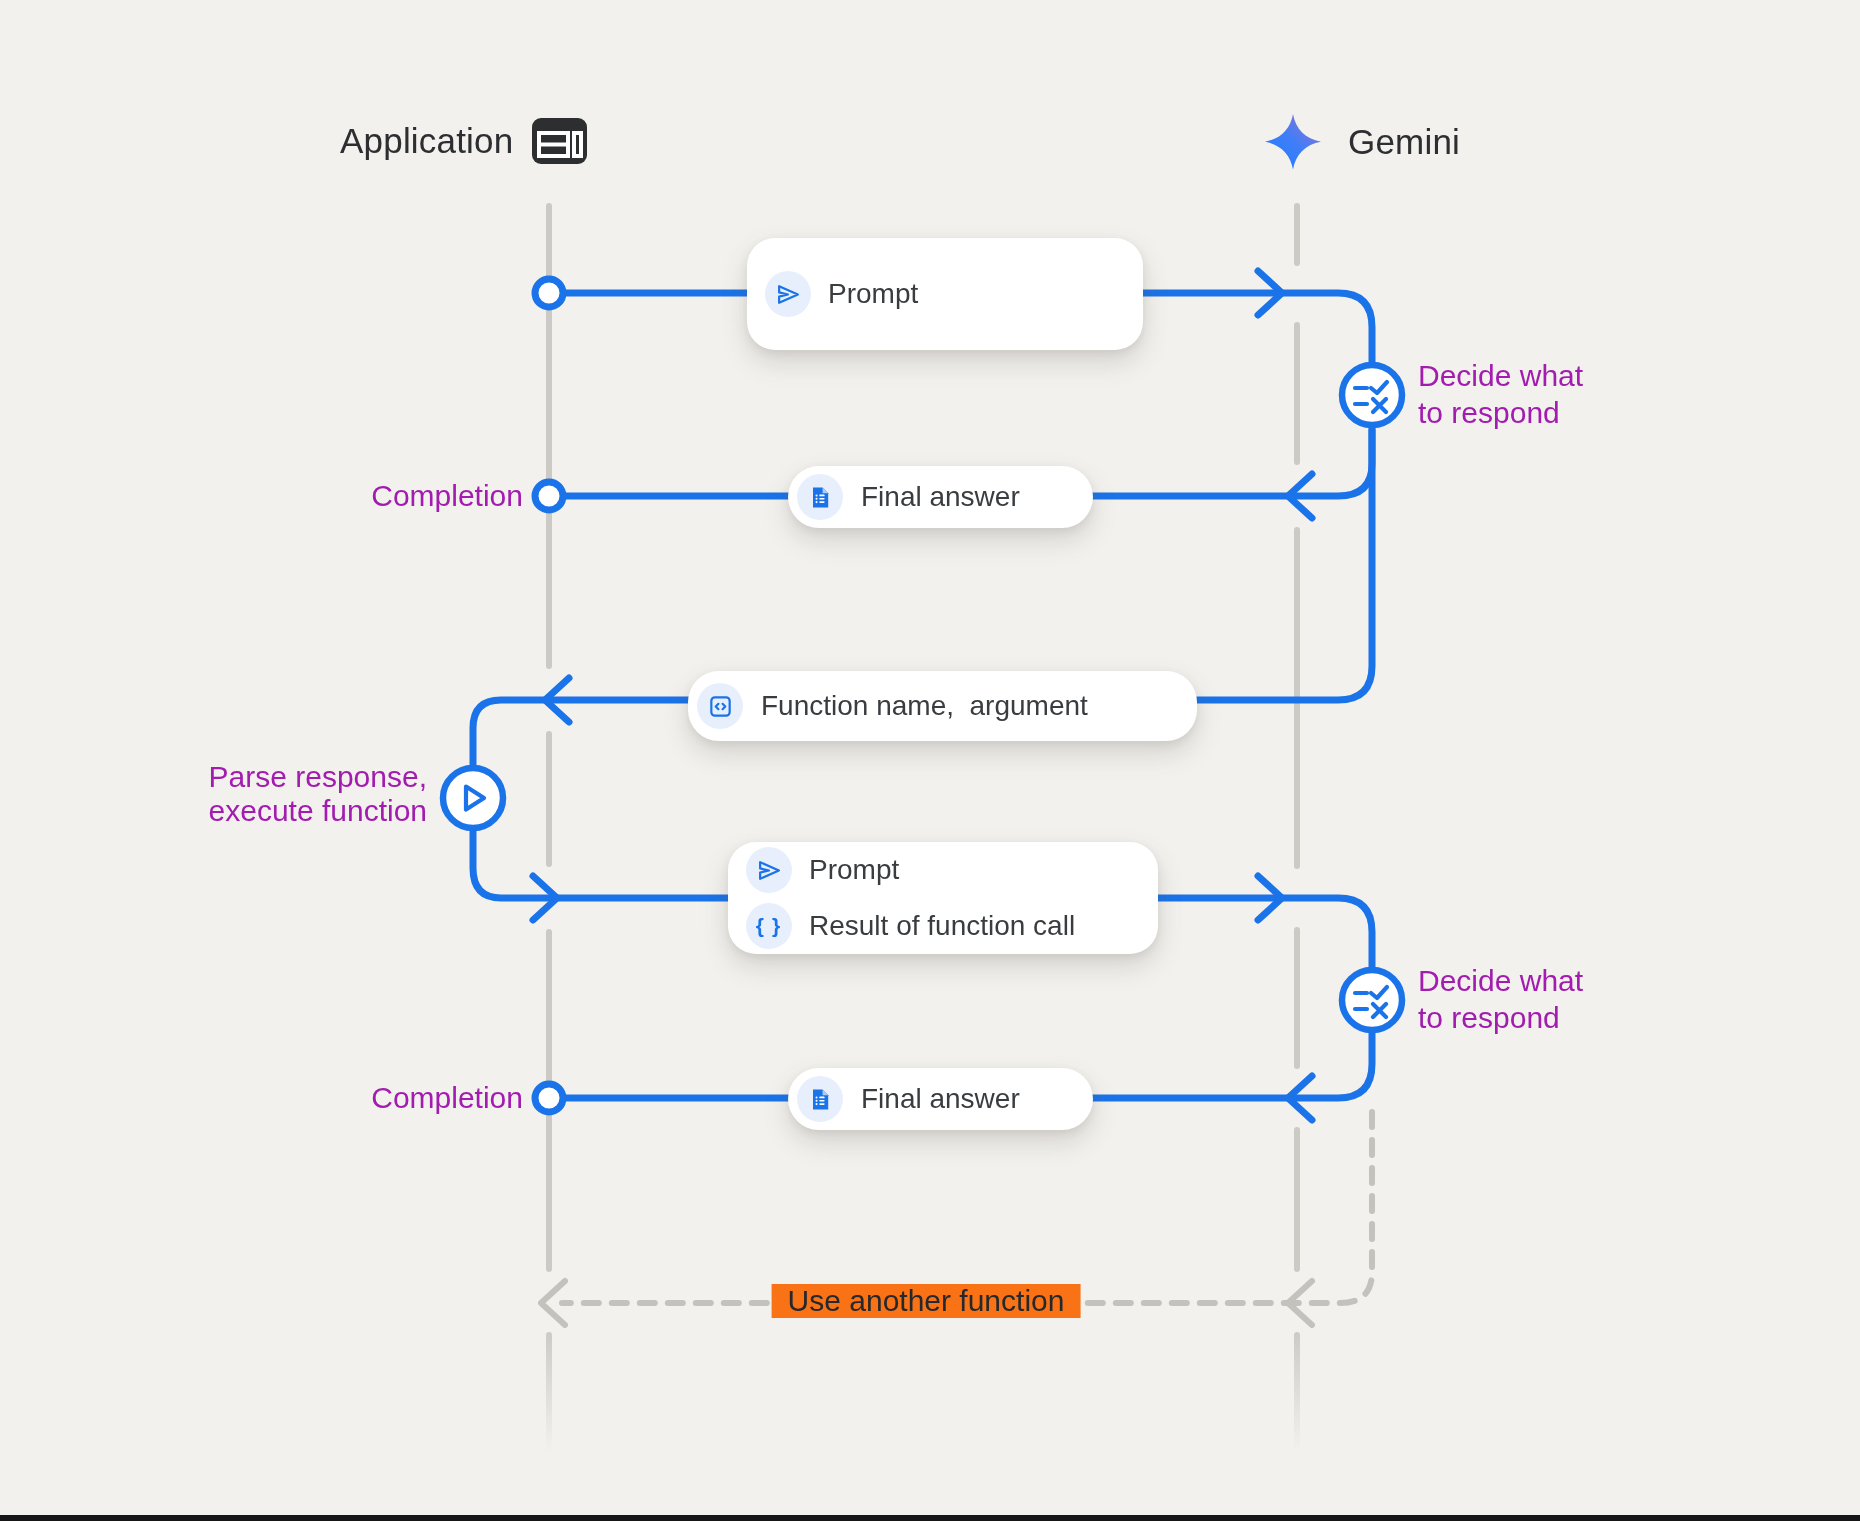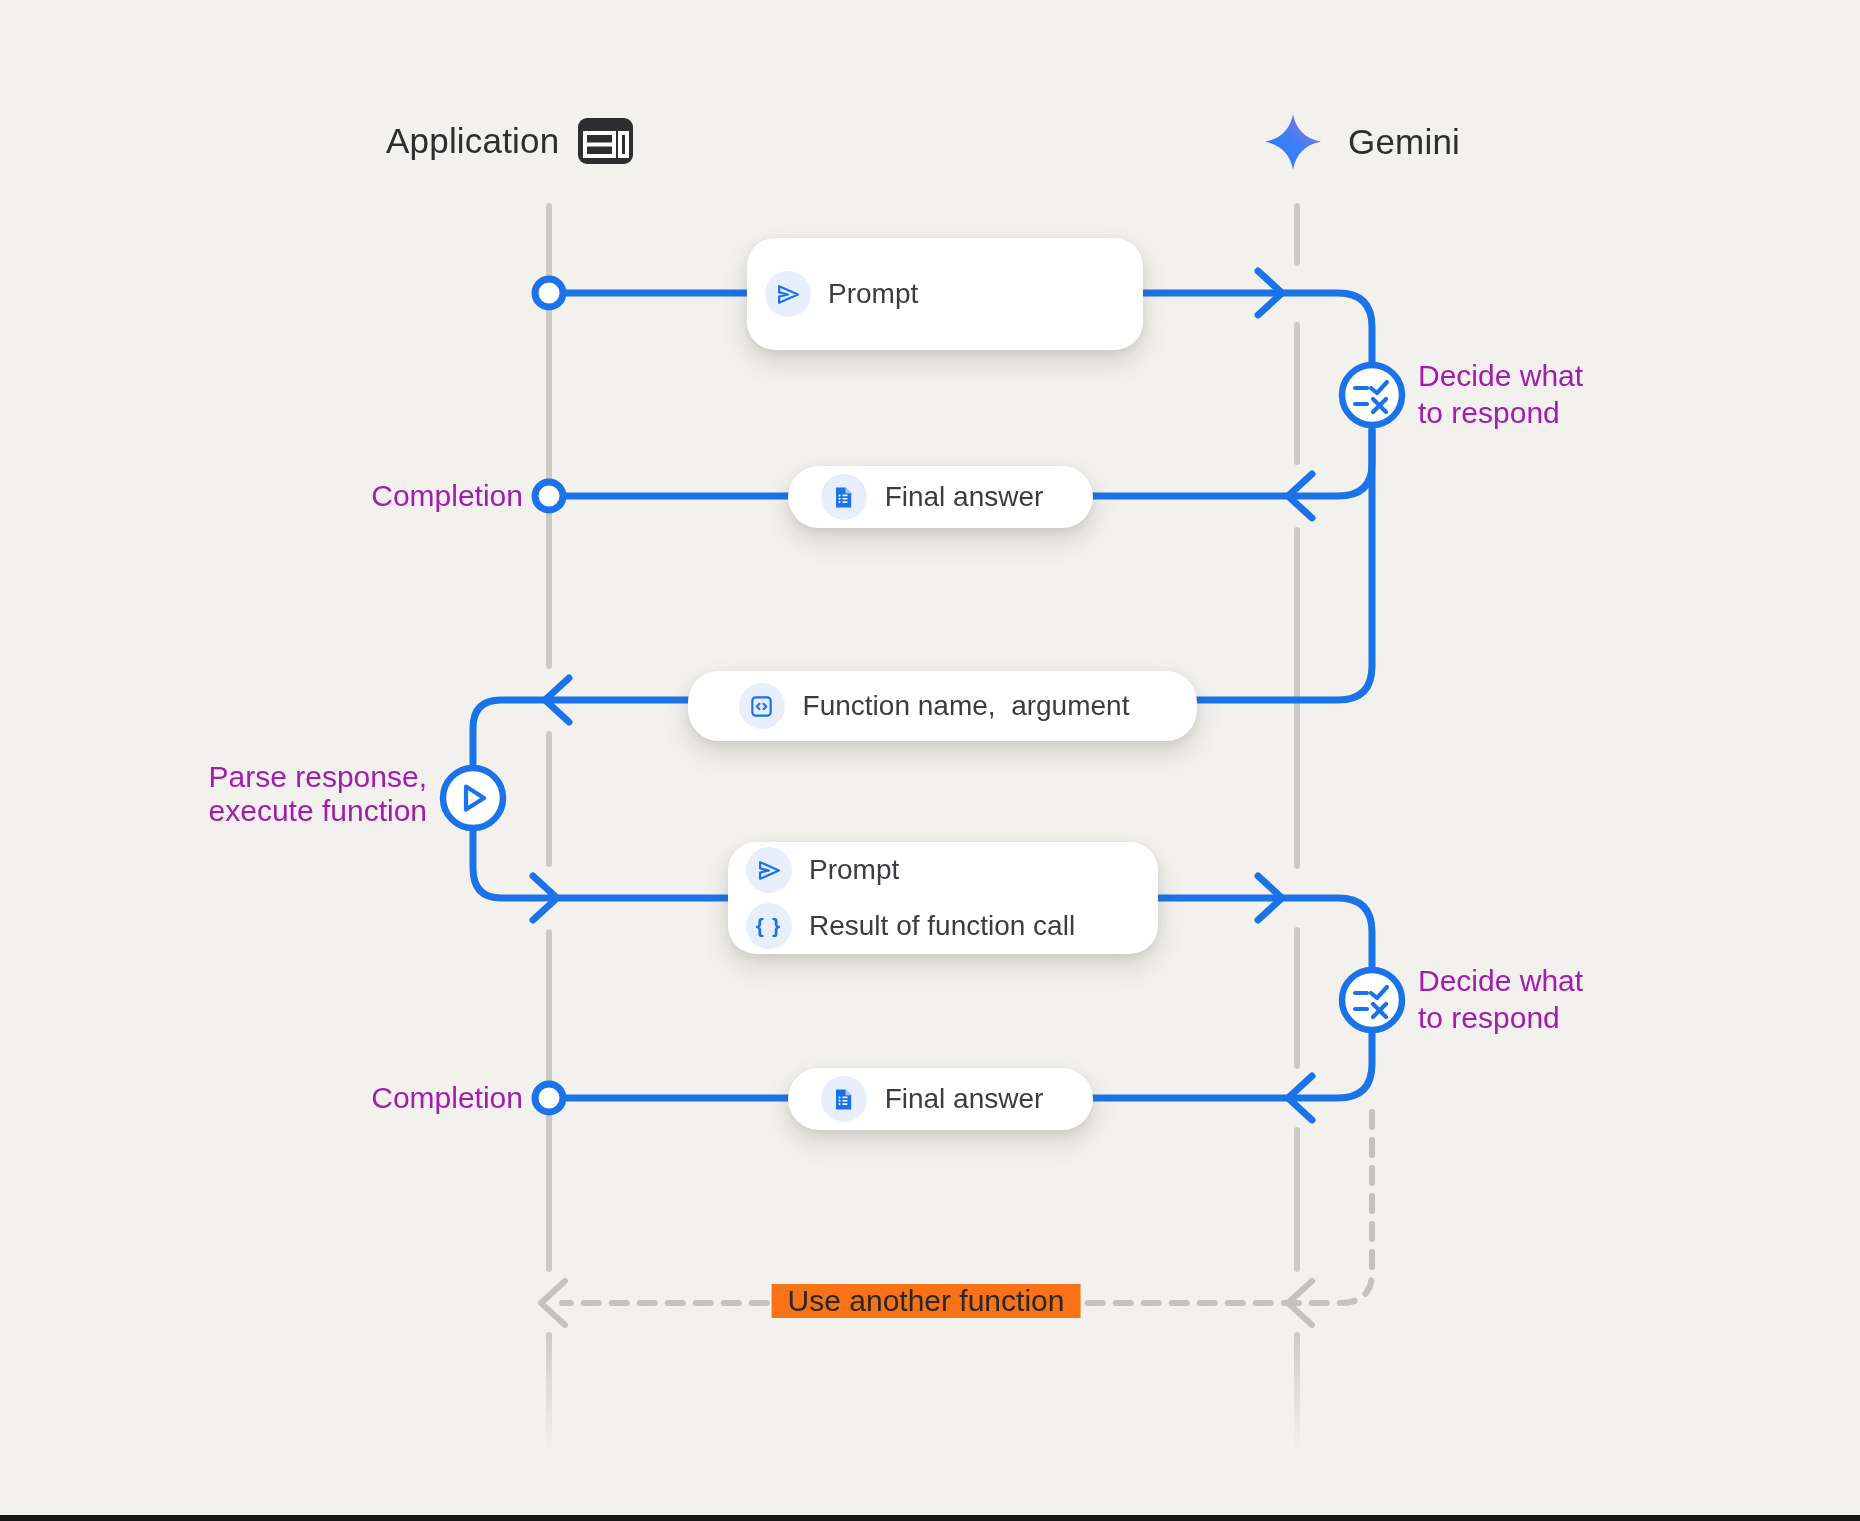--- a/index.html
+++ b/index.html
@@ -1,29 +1,29 @@
 <!DOCTYPE html>
 <html><head>
 <meta charset="utf-8">
 <style>
   html,body{margin:0;padding:0;background:#f2f1ed;}
   #canvas{position:relative;width:1860px;height:1521px;background:#f2f1ed;overflow:hidden;
           font-family:"Liberation Sans",sans-serif;}
   #wires{position:absolute;left:0;top:0;z-index:1;}
   .abs{position:absolute;}
   
-  .actor{display:flex;align-items:center;gap:18px;z-index:3;margin-left:46px;}
+  .actor{display:flex;align-items:center;gap:18px;z-index:3;}
   .actor-label{font-size:35px;font-weight:500;color:#2c2e31;letter-spacing:.2px;}
   
   .card{background:#ffffff;border-radius:28px;z-index:2;
         box-shadow:0 12px 26px rgba(95,92,83,.20),0 3px 8px rgba(95,92,83,.10);
         display:flex;flex-direction:column;justify-content:center;gap:10px;padding:0 24px 0 18px;}
   .pill{background:#ffffff;border-radius:31px;z-index:2;
         box-shadow:0 12px 26px rgba(95,92,83,.20),0 3px 8px rgba(95,92,83,.10);
-        display:flex;align-items:center;gap:18px;padding:0 26px 0 9px;justify-content:center;}
+        display:flex;align-items:center;gap:18px;padding:0 26px 0 9px;}
   .mrow{display:flex;align-items:center;gap:17px;}
   .mlabel{font-size:28px;font-weight:500;color:#3a3d40;white-space:pre;}
   .chip{width:46px;height:46px;border-radius:50%;background:#e7effd;flex:0 0 auto;
         display:flex;align-items:center;justify-content:center;}
   .braces{color:#1a73e8;font-size:21px;font-weight:700;letter-spacing:2px;}
   
   .bluelabel{color:#a21caf;font-size:30px;font-weight:500;line-height:37px;z-index:2;}
   .loop-label{font-size:30px;font-weight:500;color:#26282b;background:#f97316;
               padding:0 16px;z-index:2;transform:translateX(-50%);text-align:center;}
   #bottom-bar{position:absolute;left:0;bottom:0;width:100%;height:6px;background:#161616;z-index:4;}

